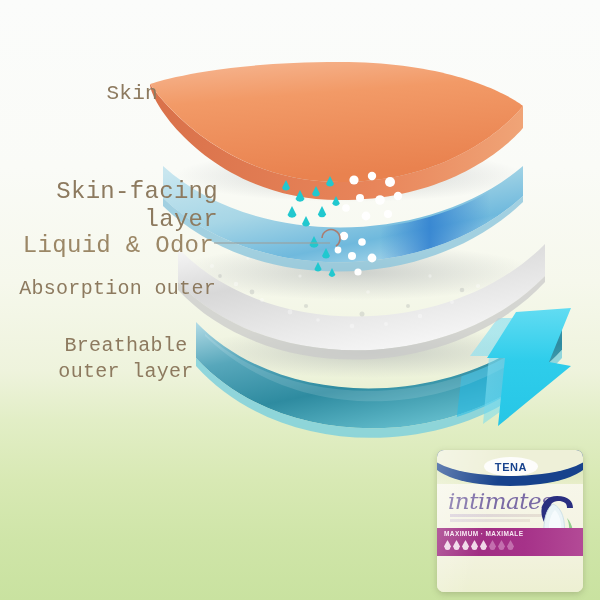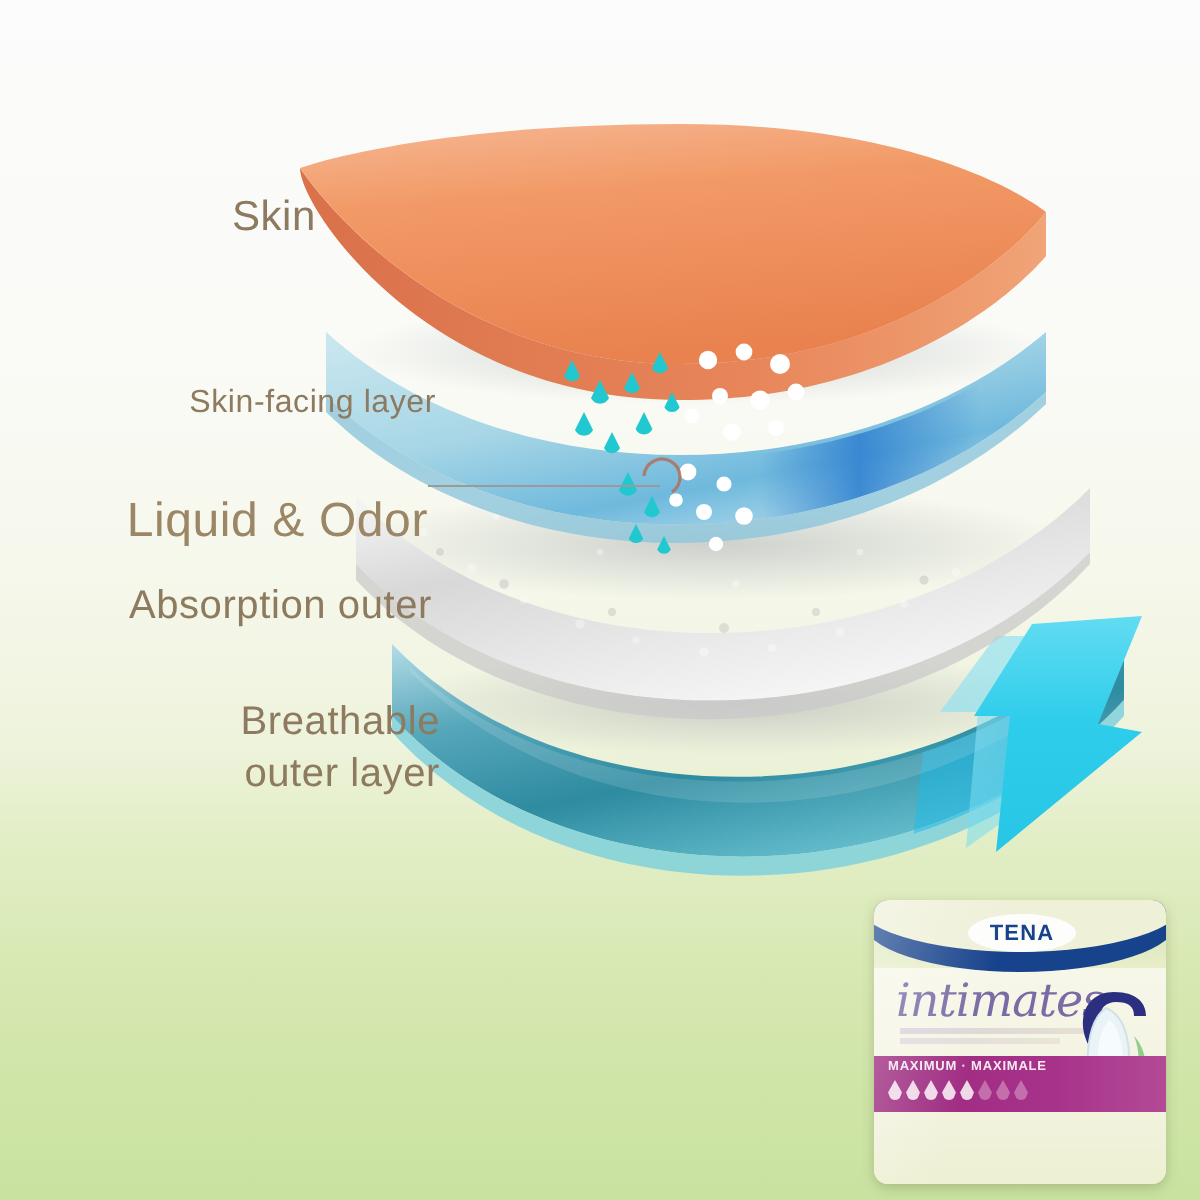--- a/index.html
+++ b/index.html
@@ -22,33 +22,32 @@
         #c9e2a0 100%);
   }
 
   
   #art{position:absolute;left:0;top:0;width:600px;height:600px;}
 
   
   .label{
     position:absolute;
     color:#8d7a5f;
-    font-family:Liberation Sans, sans-serif;
+    font-family:Liberation Mono, monospace;
     font-size:19px;
     letter-spacing:.3px;
     line-height:1.15;
     white-space:pre-line;
     text-align:right;
-    margin-top:15px;
   }
   #lbl-skin{left:0;top:82px;width:158px;font-size:21px;}
-  #lbl-skinfacing{left:0;top:178px;width:218px;font-size:16px;text-align:right;}
+  #lbl-skinfacing{left:0;top:178px;width:218px;font-size:24px;text-align:right;}
   #lbl-liquid{left:0;top:232px;width:214px;font-size:24px;color:#9b8766;}
   #lbl-absorption{left:0;top:277px;width:216px;font-size:20px;}
-  #lbl-breathable{left:0;top:333px;width:220px;font-size:20px;line-height:1.3;}
+  #lbl-breathable{left:16px;top:333px;width:220px;font-size:20px;line-height:1.3;text-align:center;}
 
   
   #tagline{
     position:absolute;left:34px;top:493px;width:400px;
     color:#9d7f4e;
     font-size:32px;line-height:1.32;
     white-space:pre-line;
     letter-spacing:.2px;
   }
 

